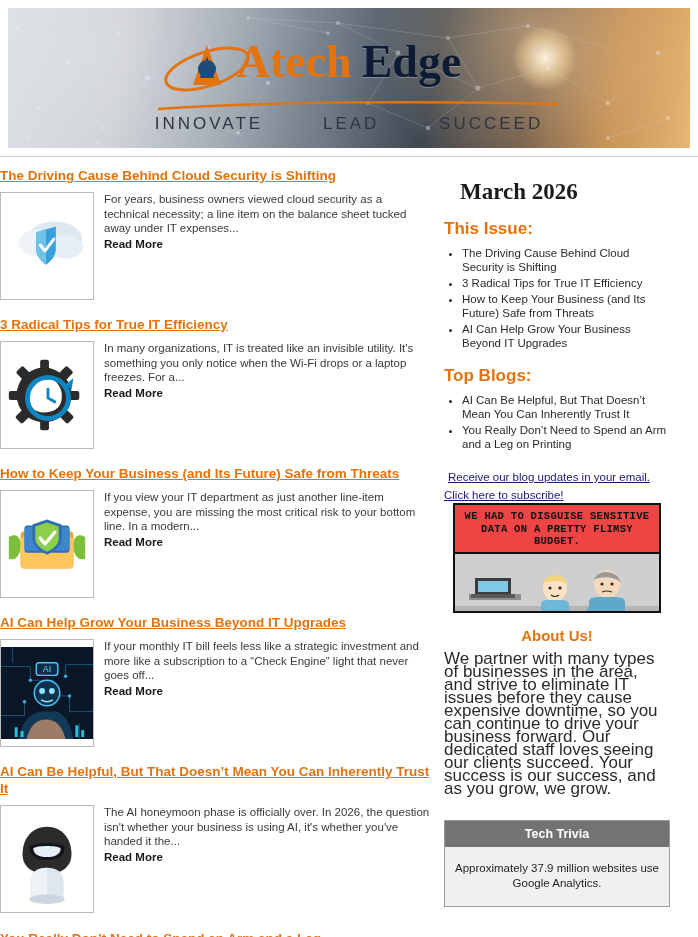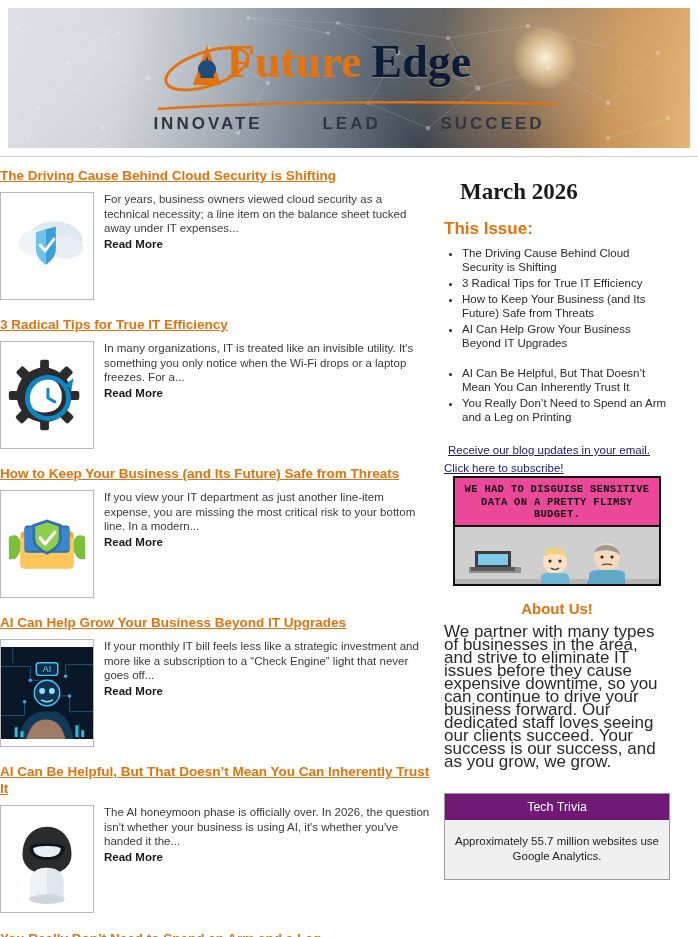--- a/index.html
+++ b/index.html
@@ -70,21 +70,21 @@
     width: 400px; height: 12px;
   }
   .tagline {
     position: absolute;
     left: 0; right: 0; top: 106px;
     text-align: center;
     color: #2f3540;
     font-size: 17px;
     letter-spacing: 3px;
   }
-  .tagline span { margin: 16px 26px; font-weight: bold; }
+  .tagline span { margin: 16px 26px; }
 
   .orbit {
     position: absolute;
     left: 152px;
     top: 30px;
     width: 95px;
     height: 62px;
   }
 
   .hr-top {
@@ -177,21 +177,21 @@
     line-height: 14px;
     color: #1a1a6e;
     text-decoration: underline;
     margin: 10px 4px 16px 4px;
     cursor: pointer;
   }
 
   
   .comic {
     border: 2px solid #111;
-    background: #ec4899;
+    background: #ef4444;
     width: 208px;
     height: 110px;
     margin: 0 auto 14px auto;
     position: relative;
     overflow: hidden;
   }
   .comic-caption {
     border-bottom: 2px solid #111;
     padding: 5px 6px 4px 6px;
     font-family: "Liberation Mono", monospace;
@@ -215,24 +215,24 @@
     line-height: 13px;
     color: #2a2a2a;
     margin-bottom: 25px;
   }
 
   .trivia-box {
     border: 1px solid #9a9a9a;
     background: #f0f0f0;
   }
   .trivia-head {
-    background: #701a75;
+    background: #737373;
     color: #fff;
     text-align: center;
-    font-weight: normal;
+    font-weight: bold;
     font-size: 12.5px;
     padding: 6px 0;
   }
   .trivia-body {
     text-align: center;
     font-size: 11.5px;
     line-height: 14.5px;
     padding: 14px 10px 16px 10px;
     color: #1f1f1f;
   }
@@ -290,21 +290,21 @@
 
   <svg class="orbit" viewBox="0 0 95 62">
     <ellipse cx="47" cy="31" rx="43" ry="17" transform="rotate(-18 47 31)" fill="none" stroke="#e2730f" stroke-width="3"></ellipse>
     <path d="M47 7 L33 47 L61 47 Z" fill="#e2730f"></path>
     <path d="M47 18 L40 40 L54 40 Z" fill="#1e4b7a"></path>
     <circle cx="47" cy="31" r="9" fill="#1e4b7a"></circle>
   </svg>
 
   <div class="logo-wrap">
     <div class="logo-line1">
-      <span class="logo-atech">Future</span><span class="logo-edge">Edge</span>
+      <span class="logo-atech">Atech</span><span class="logo-edge">Edge</span>
     </div>
   </div>
 
   <svg class="swoosh" viewBox="0 0 400 12" preserveAspectRatio="none">
     <path d="M0 9 C120 1, 280 1, 400 4" stroke="#e2730f" stroke-width="2.5" fill="none"></path>
   </svg>
 
   <div class="tagline">
     <span>INNOVATE</span>
     <span>LEAD</span>
@@ -472,20 +472,21 @@
     <div class="month">March 2026</div>
 
     <div class="side-head">This Issue:</div>
     <ul class="side-list">
       <li>The Driving Cause Behind Cloud Security is Shifting</li>
       <li>3 Radical Tips for True IT Efficiency</li>
       <li>How to Keep Your Business (and Its Future) Safe from Threats</li>
       <li>AI Can Help Grow Your Business Beyond IT Upgrades</li>
     </ul>
 
+    <div class="side-head">Top Blogs:</div>
     <ul class="side-list">
       <li>AI Can Be Helpful, But That Doesn’t Mean You Can Inherently Trust It</li>
       <li>You Really Don’t Need to Spend an Arm and a Leg on Printing</li>
     </ul>
 
     <a class="subscribe">Receive our blog updates in your email. Click here to subscribe!</a>
 
     <div class="comic">
       <div class="comic-caption">WE HAD TO DISGUISE SENSITIVE DATA ON A PRETTY FLIMSY BUDGET.</div>
       <svg viewBox="0 0 204 68" style="display:block;width:100%;height:68px">
@@ -512,16 +513,16 @@
         <path d="M134 68 L134 48 C134 42 144 43 152 43 C160 43 170 42 170 48 L170 68 Z" fill="#5fa8c9"></path>
         <path d="M134 52 L126 68 L138 68 Z" fill="#5fa8c9"></path>
       </svg>
     </div>
 
     <div class="about-head">About Us!</div>
     <div class="about-text">We partner with many types of businesses in the area, and strive to eliminate IT issues before they cause expensive downtime, so you can continue to drive your business forward. Our dedicated staff loves seeing our clients succeed. Your success is our success, and as you grow, we grow.</div>
 
     <div class="trivia-box">
       <div class="trivia-head">Tech Trivia</div>
-      <div class="trivia-body">Approximately 55.7 million websites use Google Analytics.</div>
+      <div class="trivia-body">Approximately 37.9 million websites use Google Analytics.</div>
     </div>
   </div>
 </div>
 
 </body></html>

